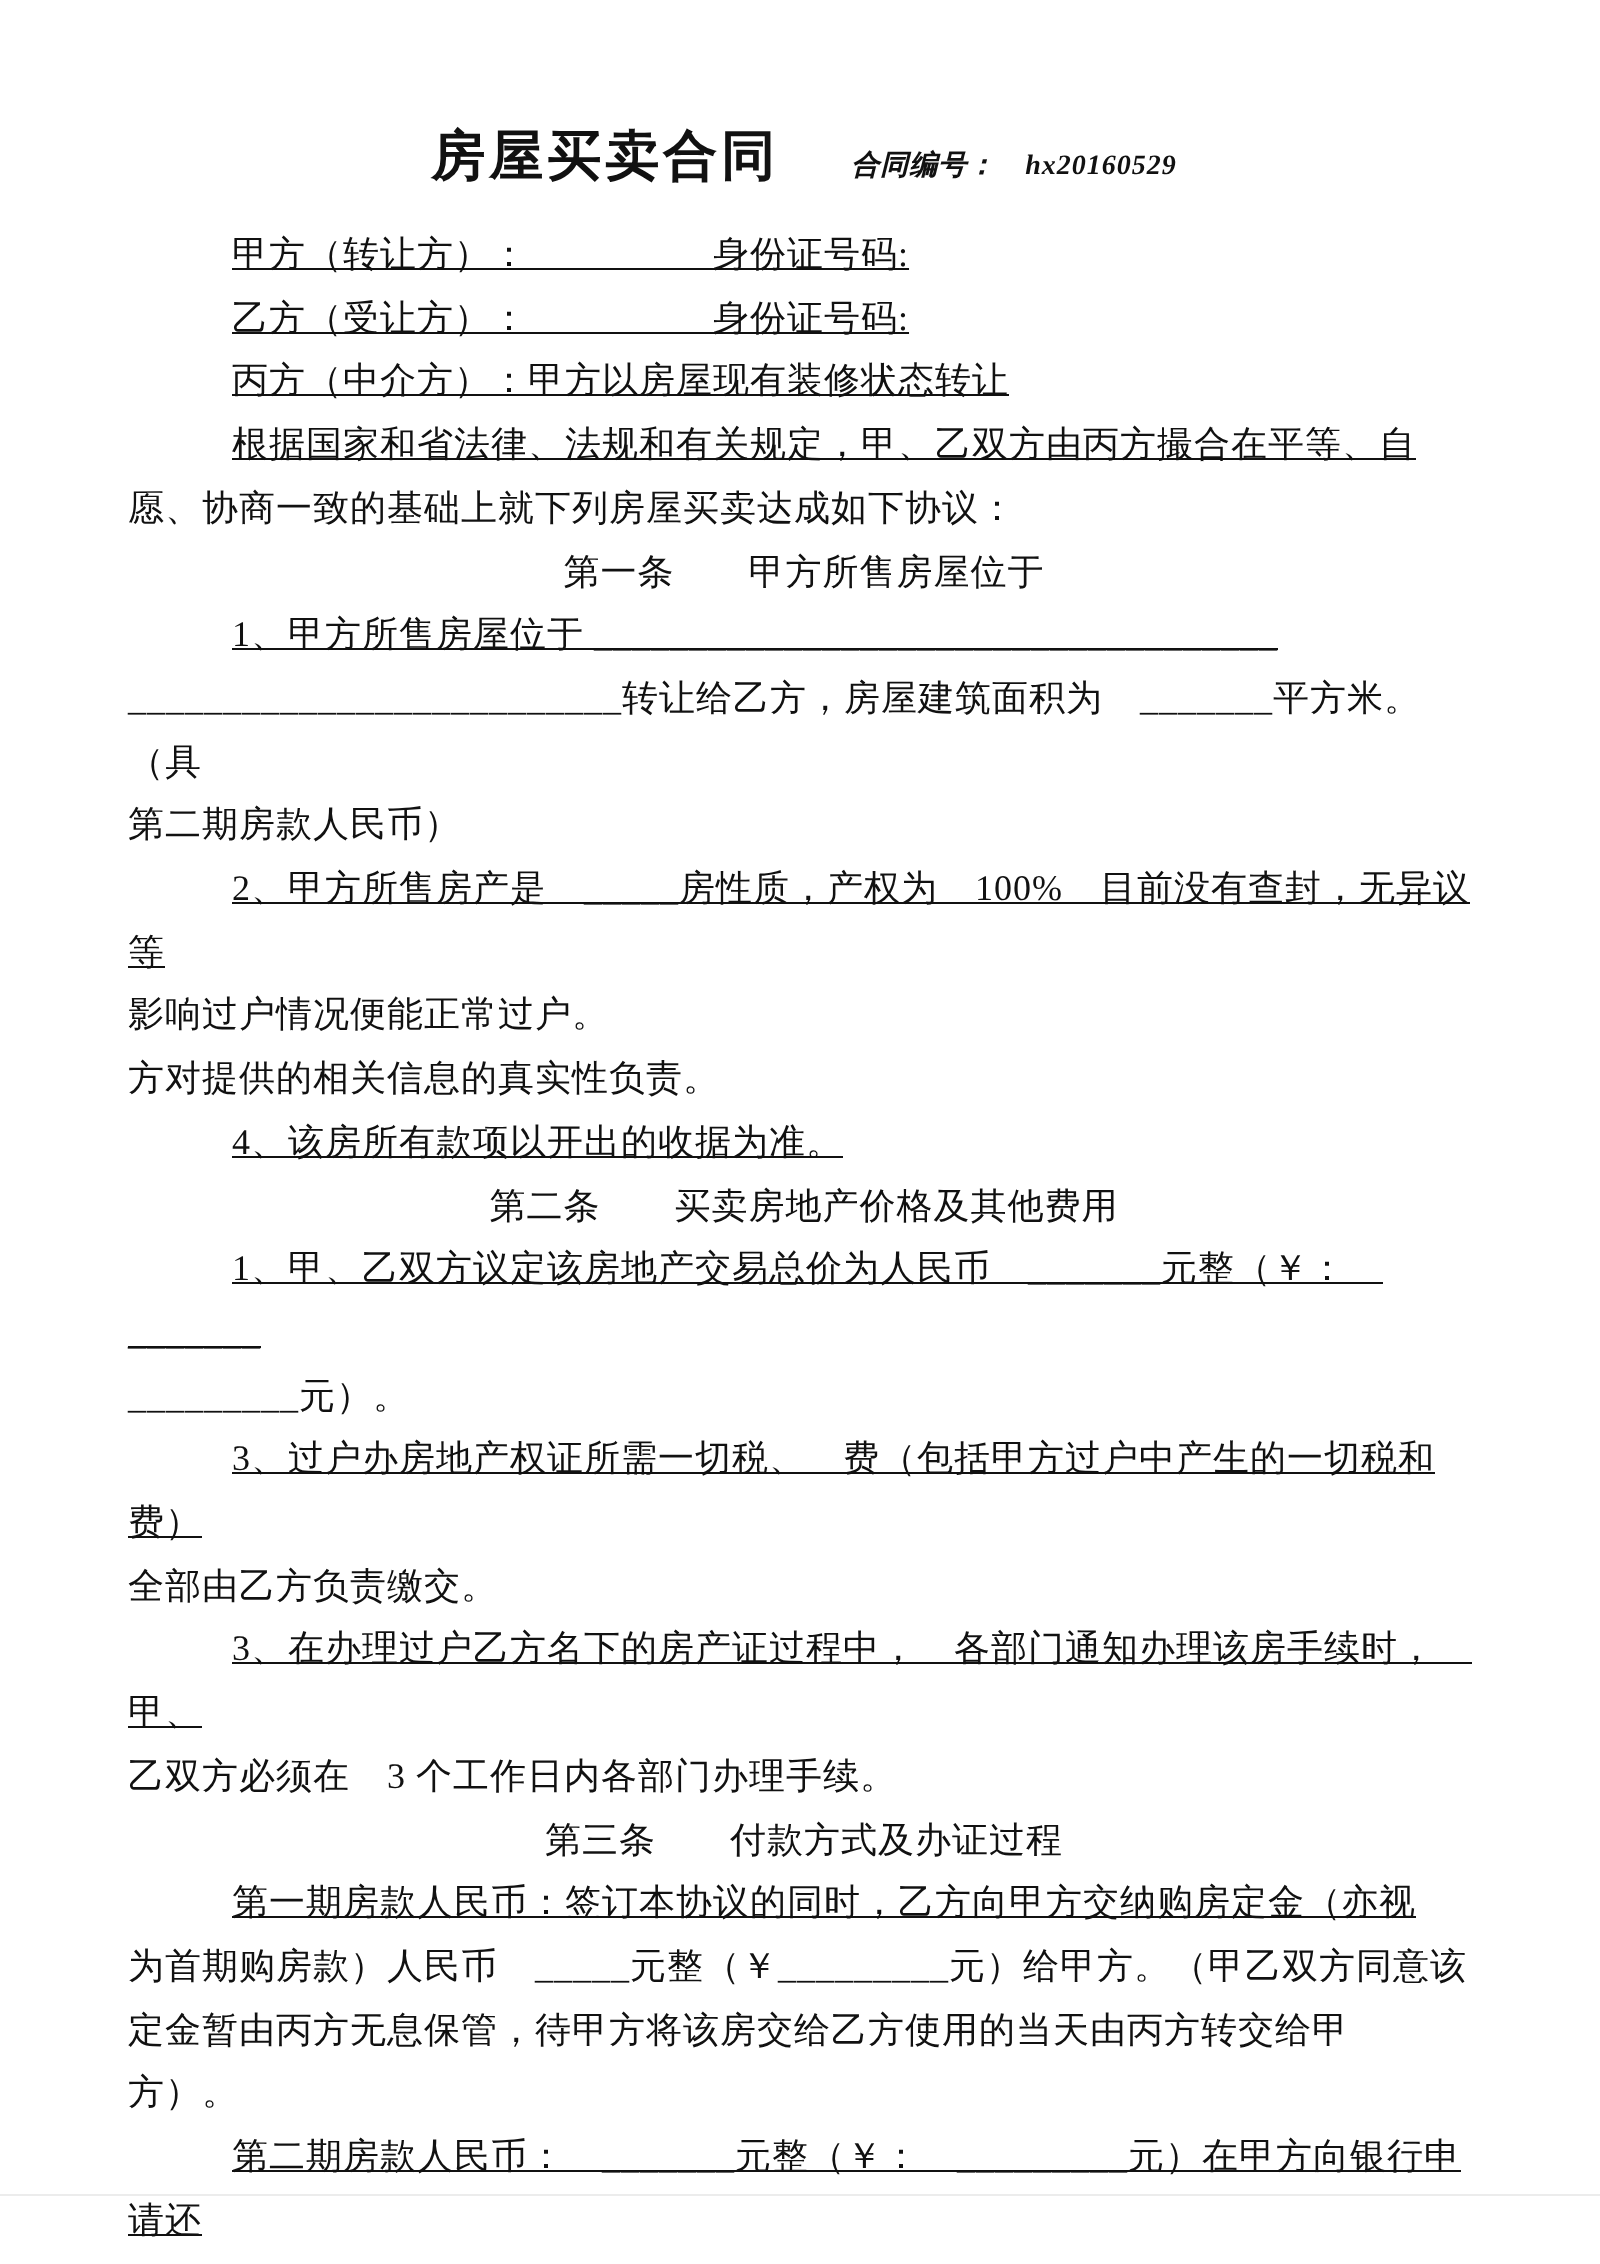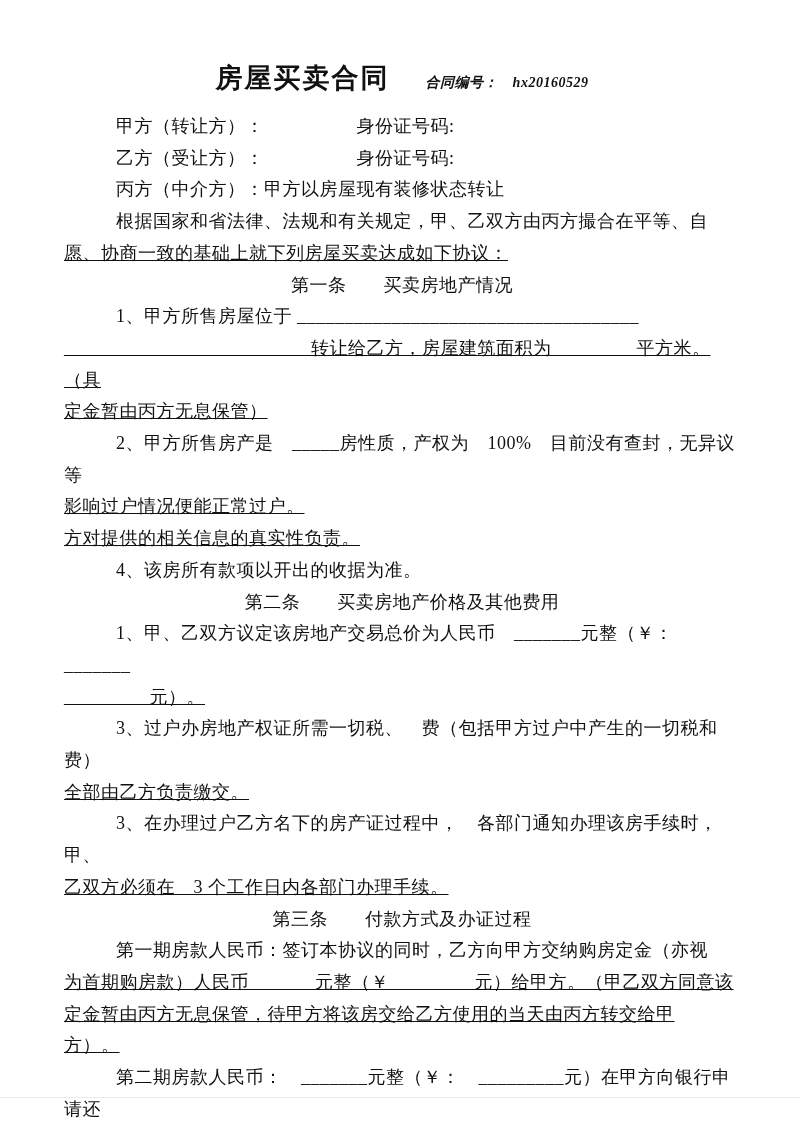--- a/index.html
+++ b/index.html
@@ -34,22 +34,22 @@
     font-size: 14px;
     font-weight: bold;
     letter-spacing: 0.5px;
     white-space: pre;
     font-style: italic;
   }
   .line {
     line-height: 31.7px;
     white-space: pre-wrap;
   }
-  .indent { text-indent: 52px; }
-  .flush { text-indent: 0; text-decoration: underline; }
+  .indent { text-indent: 52px; text-decoration: underline; }
+  .flush { text-indent: 0; }
   .heading { text-align: center; }
   .page-edge {
     position: absolute;
     left: 0; right: 0;
     top: 1097px;
     height: 1px;
     background: #ececec;
   }
 </style>
 </head>
@@ -59,24 +59,24 @@
   <div class="title-row">
     <span class="doc-title">房屋买卖合同</span>
     <span class="contract-no"><span>合同编号：</span>　<span>hx20160529</span></span>
   </div>
   <div>
       <div class="line indent">甲方（转让方）：　　　　　身份证号码:</div>
       <div class="line indent">乙方（受让方）：　　　　　身份证号码:</div>
       <div class="line indent">丙方（中介方）：甲方以房屋现有装修状态转让</div>
       <div class="line indent">根据国家和省法律、法规和有关规定，甲、乙双方由丙方撮合在平等、自</div>
       <div class="line flush">愿、协商一致的基础上就下列房屋买卖达成如下协议：</div>
-      <div class="line heading">第一条　　买卖房地产情况</div>
+      <div class="line heading">第一条　　甲方所售房屋位于</div>
       <div class="line indent">1、甲方所售房屋位于 ____________________________________</div>
       <div class="line flush">__________________________转让给乙方，房屋建筑面积为　_______平方米。（具</div>
-      <div class="line flush">定金暂由丙方无息保管）</div>
+      <div class="line flush">第二期房款人民币）</div>
       <div class="line indent">2、甲方所售房产是　_____房性质，产权为　100%　目前没有查封，无异议等</div>
       <div class="line flush">影响过户情况便能正常过户。</div>
       <div class="line flush">方对提供的相关信息的真实性负责。</div>
       <div class="line indent">4、该房所有款项以开出的收据为准。</div>
       <div class="line heading">第二条　　买卖房地产价格及其他费用</div>
       <div class="line indent">1、甲、乙双方议定该房地产交易总价为人民币　_______元整（￥：　_______</div>
       <div class="line flush">_________元）。</div>
       <div class="line indent">3、过户办房地产权证所需一切税、　费（包括甲方过户中产生的一切税和费）</div>
       <div class="line flush">全部由乙方负责缴交。</div>
       <div class="line indent">3、在办理过户乙方名下的房产证过程中，　各部门通知办理该房手续时，　甲、</div>

